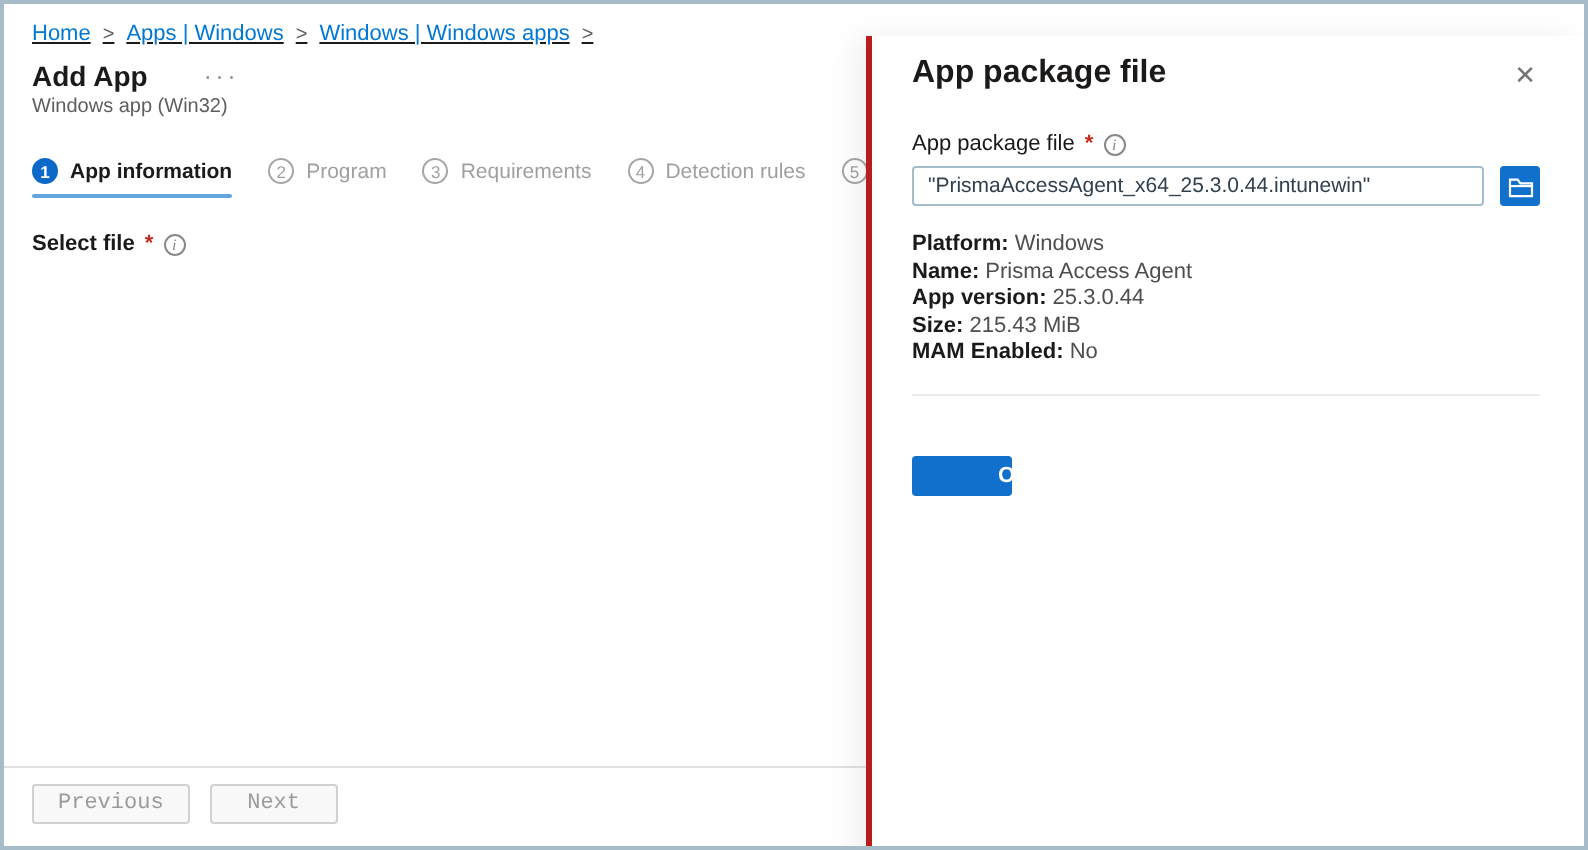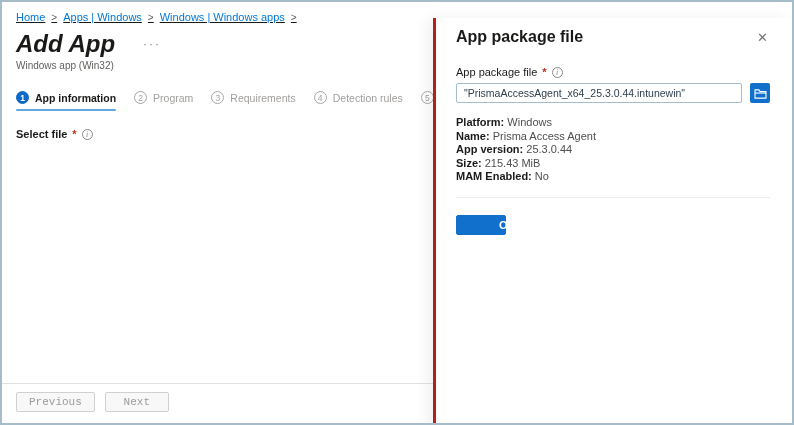--- a/index.html
+++ b/index.html
@@ -11,21 +11,21 @@
   }
 
   
   .main { position: absolute; left: 0; top: 0; width: 431px; height: 100%; overflow: hidden; }
 
   .breadcrumb { margin: 9px 0 0 14px; font-size: 11px; display: flex; gap: 6px; align-items: center; white-space: nowrap; text-decoration: underline; }
   .crumb { color: #0078d4; cursor: pointer; text-decoration: none; }
   .crumb-sep { color: #605e5c; font-size: 10px; }
 
   .title-row { margin: 7px 0 0 14px; display: flex; align-items: center; gap: 28px; }
-  .page-title { font-size: 24px; font-weight: bold; color: #1b1a19; font-style: italic; }
+  .page-title { font-size: 14px; font-weight: bold; color: #1b1a19; }
   .ellipsis-menu { color: #8a8886; font-size: 12px; letter-spacing: 2px; cursor: pointer; }
   .subtitle { margin: 2px 0 0 14px; font-size: 10px; color: #605e5c; }
 
   .tabs { display: flex; gap: 18px; margin: 20px 0 0 14px; }
   .tab { display: flex; align-items: center; gap: 6px; font-size: 10.5px; color: #a19f9d; padding-bottom: 7px; position: relative; white-space: nowrap; cursor: pointer; }
   .tab .num {
     width: 13px; height: 13px; border-radius: 50%; border: 1px solid #a8a6a4;
     display: inline-flex; align-items: center; justify-content: center;
     font-size: 8.5px; flex: 0 0 13px;
   }
@@ -72,21 +72,21 @@
   }
   .browse-btn {
     width: 20px; height: 20px; background: #1070cb; border: none; border-radius: 2px;
     display: flex; align-items: center; justify-content: center; cursor: pointer; padding: 0; flex: 0 0 20px;
   }
 
   .details { margin-top: 13px; font-size: 11px; line-height: 13.5px; color: #4f4e4d; }
   .detail-row b { color: #1b1a19; }
   .panel-divider { margin-top: 13px; border: none; border-top: 1px solid #ececec; }
   .ok-btn {
-    margin-top: 17px; width: 50px; height: 20px; background: #1070cb; color: #fff;
+    margin-top: 30px; width: 50px; height: 20px; background: #1070cb; color: #fff;
     border: 1px solid #1070cb; font-weight: bold; font-size: 11px; border-radius: 2px;
     font-family: inherit; cursor: pointer; padding-left: 42px;
   }
 </style>
 </head>
 <body>
 
 <div class="app">
 
   <div class="main">

